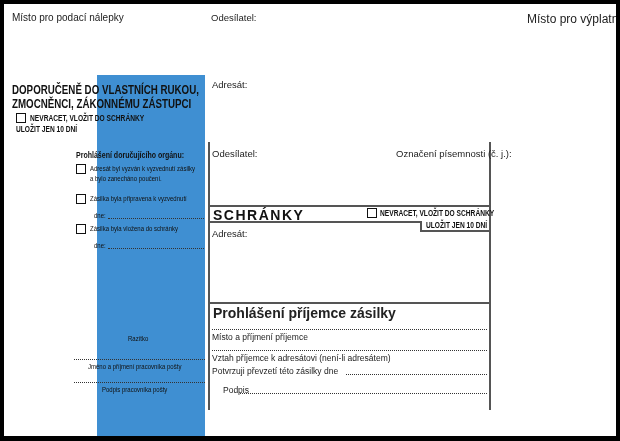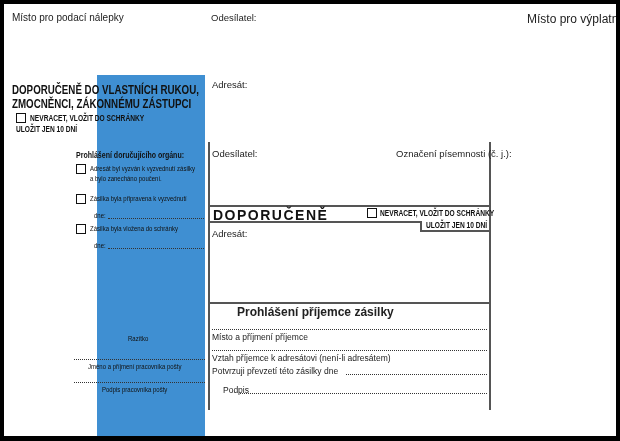--- a/index.html
+++ b/index.html
@@ -9,21 +9,21 @@
   .blue { position: absolute; left: 93px; top: 71px; width: 108px; height: 361px; background: #3f8fd2; }
   .lbl { font-size: 9px; color: #222; white-space: nowrap; }
   .h-title { font-size: 12.5px; font-weight: bold; color: #111; transform: scaleX(0.78); transform-origin: left top; white-space: nowrap; line-height: 13px; }
   .small-bold { font-size: 8.5px; font-weight: bold; color: #111; transform: scaleX(0.78); transform-origin: left top; white-space: nowrap; }
   .chk { display: inline-block; width: 8px; height: 8px; border: 1.2px solid #111; background: #fff; vertical-align: middle; }
   .tiny { font-size: 7.5px; color: #111; transform: scaleX(0.8); transform-origin: left top; white-space: nowrap; line-height: 9px; }
   .dots { border-bottom: 1px dotted #333; }
   .vline { position: absolute; width: 1.5px; background: #555; }
   .hline { position: absolute; height: 1.5px; background: #555; }
   .doru { font-size: 14px; font-weight: bold; letter-spacing: 1.5px; color: #111; }
-  .sec-title { font-size: 12px; font-weight: bold; color: #222; margin-left: 24px; }
+  .sec-title { font-size: 14px; font-weight: bold; color: #222; }
   .form-text { font-size: 8.5px; color: #222; white-space: nowrap; }
 </style>
 </head>
 <body>
 
 <div class="sheet">
 
   <div class="blue"></div>
 
   <div class="abs lbl" style="left:8px; top:8px; font-size:10px;">Místo pro podací nálepky</div>
@@ -68,21 +68,21 @@
 
   <div class="abs lbl" style="left:208px; top:75px; font-size:9.5px;">Adresát:</div>
 
   <div class="vline" style="left:204px; top:138px; height:268px;"></div>
   <div class="vline" style="left:485px; top:138px; height:268px;"></div>
 
   <div class="abs lbl" style="left:208px; top:144px; font-size:9.5px;">Odesílatel:</div>
   <div class="abs lbl" style="left:364px; top:144px; font-size:9.5px;margin-left:28px;">Označení písemnosti (č. j.):</div>
 
   <div class="hline" style="left:205px; top:201px; width:281px;"></div>
-  <div class="abs doru" style="left:209px; top:203px;">DOPORUČENĚ</div>
+  <div class="abs doru" style="left:209px; top:203px;">SCHRÁNKY</div>
   <div class="abs" style="left:363px; top:204px; display:flex; align-items:center; gap:3px;">
     <span class="chk"></span>
     <span class="small-bold">NEVRACET, VLOŽIT DO SCHRÁNKY</span>
   </div>
   <div class="hline" style="left:205px; top:217px; width:212px;"></div>
   <div class="vline" style="left:416px; top:217px; height:10px;"></div>
   <div class="hline" style="left:416px; top:226px; width:70px;"></div>
   <div class="abs small-bold" style="left:422px; top:216px;">ULOŽIT JEN 10 DNÍ</div>
 
   <div class="abs lbl" style="left:208px; top:224px; font-size:9.5px;">Adresát:</div>

